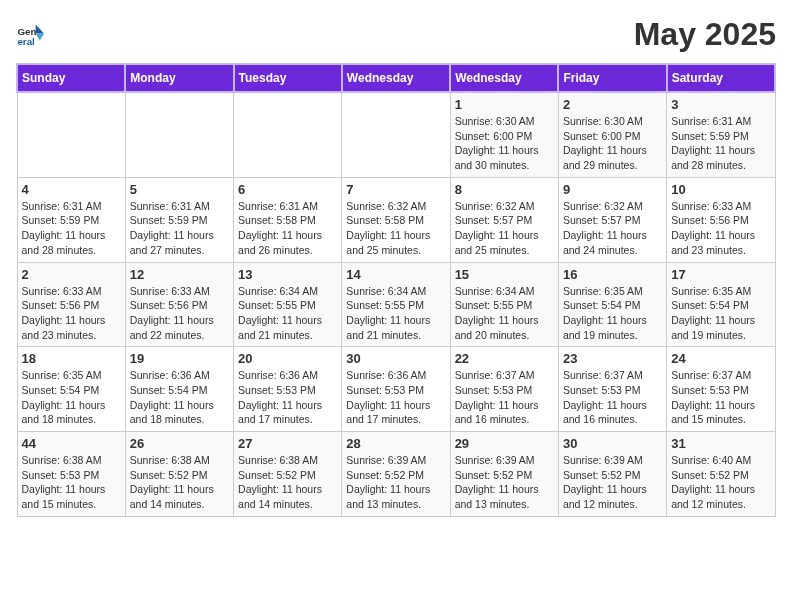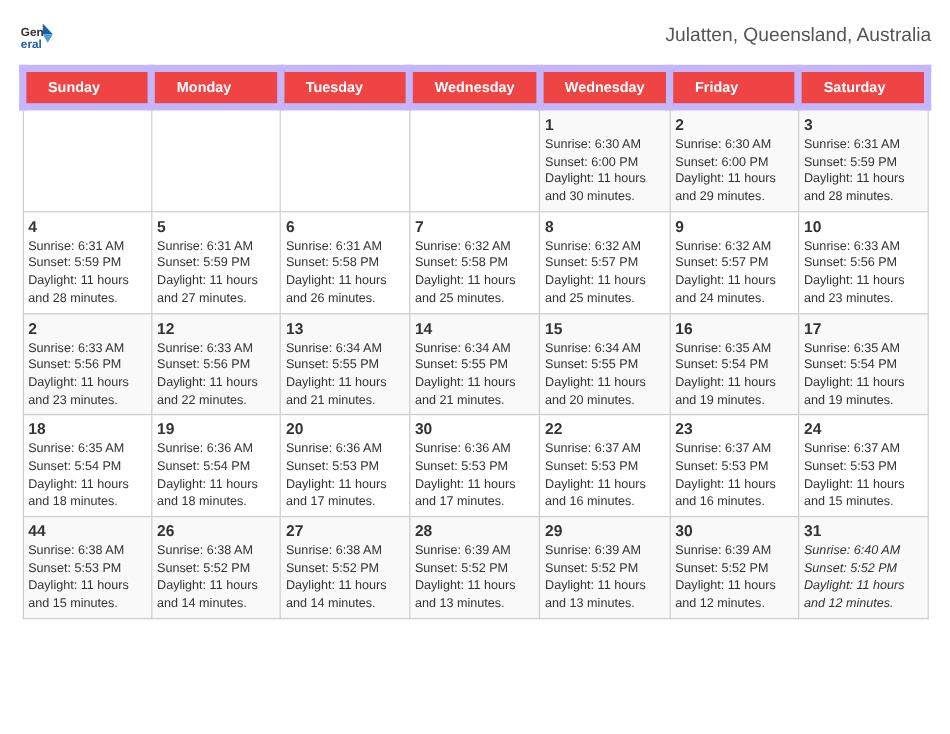--- a/index.html
+++ b/index.html
@@ -37,26 +37,26 @@
     .location-title {
       font-size: 16px;
       color: #555;
     }
     table {
       width: 100%;
       border-collapse: collapse;
       font-size: 11px;
     }
     thead th {
-      background-color: #ef4444;
+      background-color: #6d28d9;
       color: #fff;
-      padding: 6px 18px;
+      padding: 6px 4px;
       text-align: left;
       font-size: 12px;
-      border: 6px solid #c4b5fd;
+      border: 2px solid #c4b5fd;
     }
     tbody td {
       border: 1px solid #ccc;
       vertical-align: top;
       padding: 4px;
       width: calc(100% / 7);
       height: 80px;
       background: #fff;
     }
     tbody tr:nth-child(odd) td {
@@ -84,21 +84,21 @@
 <div class="header">
   <div class="logo">
     <svg class="logo-icon" viewBox="0 0 40 40" xmlns="http://www.w3.org/2000/svg">
       <text x="2" y="20" font-size="14" font-weight="bold" fill="#333">Gen</text>
       <text x="2" y="34" font-size="14" font-weight="bold" fill="#1a5fa8">eral</text>
       <polygon points="28,5 40,18 28,18" fill="#1a5fa8"></polygon>
       <polygon points="28,18 40,18 34,28" fill="#4a9fd4"></polygon>
     </svg>
   </div>
   <div class="title-section">
-    <div class="location-title">Julatten, Queensland, Australia</div>
+    <div class="month-title">May 2025</div>
   </div>
 </div>
 
 <table>
   <thead>
     <tr>
     <th>Sunday</th>
         <th>Monday</th>
         <th>Tuesday</th>
         <th>Wednesday</th>
@@ -326,20 +326,20 @@
         </td>
         <td>
           <span class="day-num">30</span>
           <div class="day-info" style="white-space: pre-line;">Sunrise: 6:39 AM
 Sunset: 5:52 PM
 Daylight: 11 hours
 and 12 minutes.</div>
         </td>
         <td>
           <span class="day-num">31</span>
-          <div class="day-info" style="white-space: pre-line; font-style: italic;">Sunrise: 6:40 AM
+          <div class="day-info" style="white-space: pre-line;">Sunrise: 6:40 AM
 Sunset: 5:52 PM
 Daylight: 11 hours
 and 12 minutes.</div>
         </td>
       </tr>
     </tbody>
 </table>
 
 </body></html>

